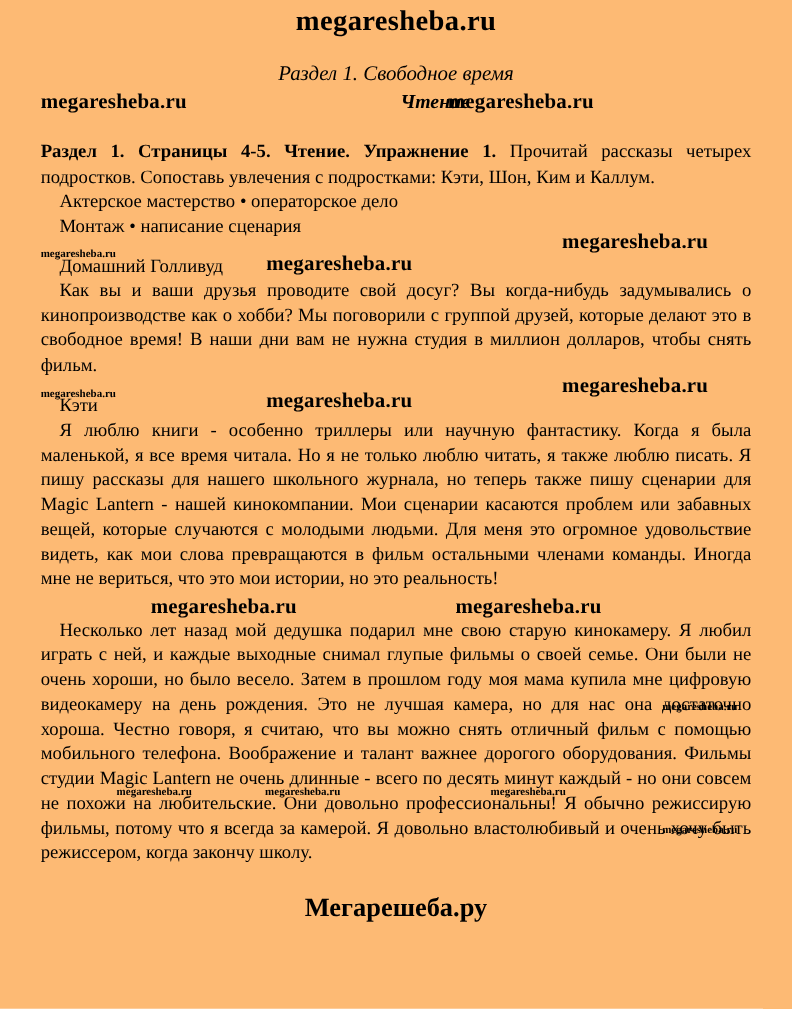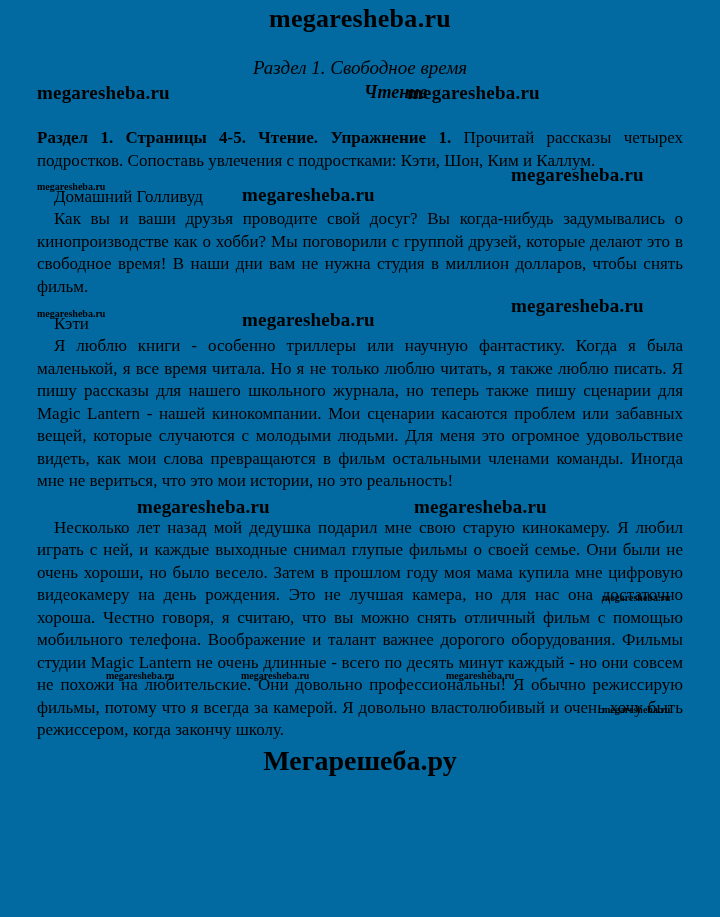--- a/index.html
+++ b/index.html
@@ -2,55 +2,59 @@
 <html><head>
 <meta charset="utf-8">
 <style>
   *{margin:0;padding:0;box-sizing:border-box;}
   html,body{background:#ffffff;}
   body{
     width:720px;height:917px;overflow:hidden;color:#000;
     font-family:"Liberation Serif","DejaVu Serif",serif;
     font-size:17px;
   }
-  .page{position:relative;width:720px;height:917px;padding:0 37px;background:#0369a1;}
+  .page{position:relative;width:720px;height:917px;padding:0 37px;background:#fdba74;}
   .site-header{text-align:center;font-weight:700;font-size:26px;line-height:32px;padding-top:3px;letter-spacing:.3px;}
   .section-title{margin-top:21px;text-align:center;font-weight:400;font-style:italic;font-size:19px;line-height:24px;}
   .rel{position:relative;}
   .row{height:24px;}
   .abs{position:absolute;white-space:nowrap;}
   .wm-b{font-weight:700;font-size:19px;letter-spacing:.2px;}
   .wm-t{font-weight:700;font-size:10px;}
   .subtitle{font-weight:700;font-style:italic;font-size:18px;margin-left:20px;}
   .para{text-align:justify;line-height:22.5px;}
   .indent{text-indent:17px;}
   .b{font-weight:700;}
   .options{padding-left:17px;line-height:22.5px;}
   .hline{position:relative;height:23px;padding-left:17px;line-height:23px;}
-  .site-footer{margin-top:4px;text-align:center;font-weight:700;font-size:28px;line-height:30px;}
+  .site-footer{margin-top:24px;text-align:center;font-weight:700;font-size:24px;line-height:30px;}
 </style>
 </head>
 <body>
 
 <div class="page">
 
   <div class="site-header">megaresheba.ru</div>
 
   <div class="section-title">Раздел 1. Свободное время</div>
 
   <div class="rel row">
     <span class="abs wm-b" style="left:0;top:2px;">megaresheba.ru</span>
     <span class="abs subtitle" style="left:307px;top:2px;">Чтение</span>
     <span class="abs wm-b" style="left:370px;top:2px;">megaresheba.ru</span>
   </div>
 
   <div class="para" style="margin-top:23px;">
     <span class="b">Раздел 1. Страницы 4-5. Чтение. Упражнение 1.</span><span> Прочитай рассказы четырех подростков. Сопоставь увлечения с подростками: Кэти, Шон, Ким и Каллум.</span>
   </div>
 
+  <div class="options">
+    <div>Актерское мастерство • операторское дело</div>
+    <div>Монтаж • написание сценария</div>
+  </div>
 
   <div class="hline" style="margin-top:13px;">
     <span class="abs wm-t" style="left:0;top:-10px;">megaresheba.ru</span>
     <span class="abs wm-b" style="left:474px;top:-22px;">megaresheba.ru</span>
     <span>Домашний Голливуд</span>
     <span class="abs wm-b" style="left:205px;top:-2px;">megaresheba.ru</span>
   </div>
   <div class="para indent">Как вы и ваши друзья проводите свой досуг? Вы когда-нибудь задумывались о кинопроизводстве как о хобби? Мы поговорили с группой друзей, которые делают это в свободное время! В наши дни вам не нужна студия в миллион долларов, чтобы снять фильм.</div>
 
   <div class="hline" style="margin-top:14px;">

